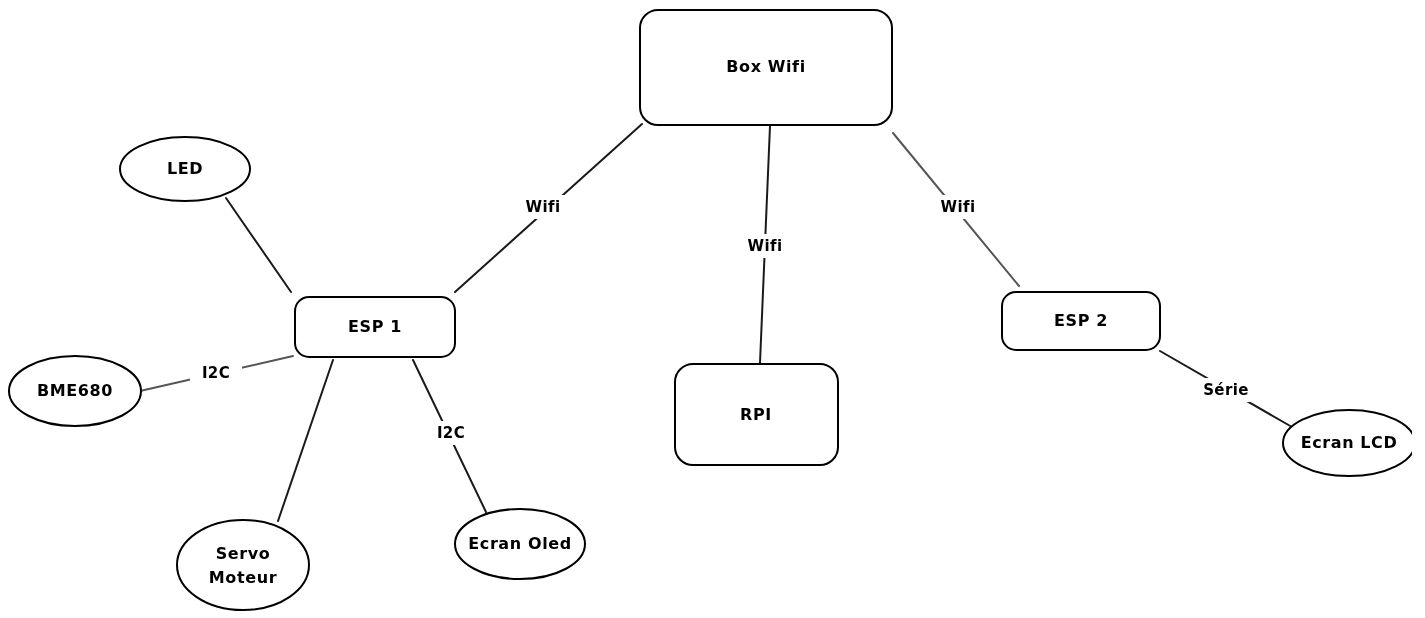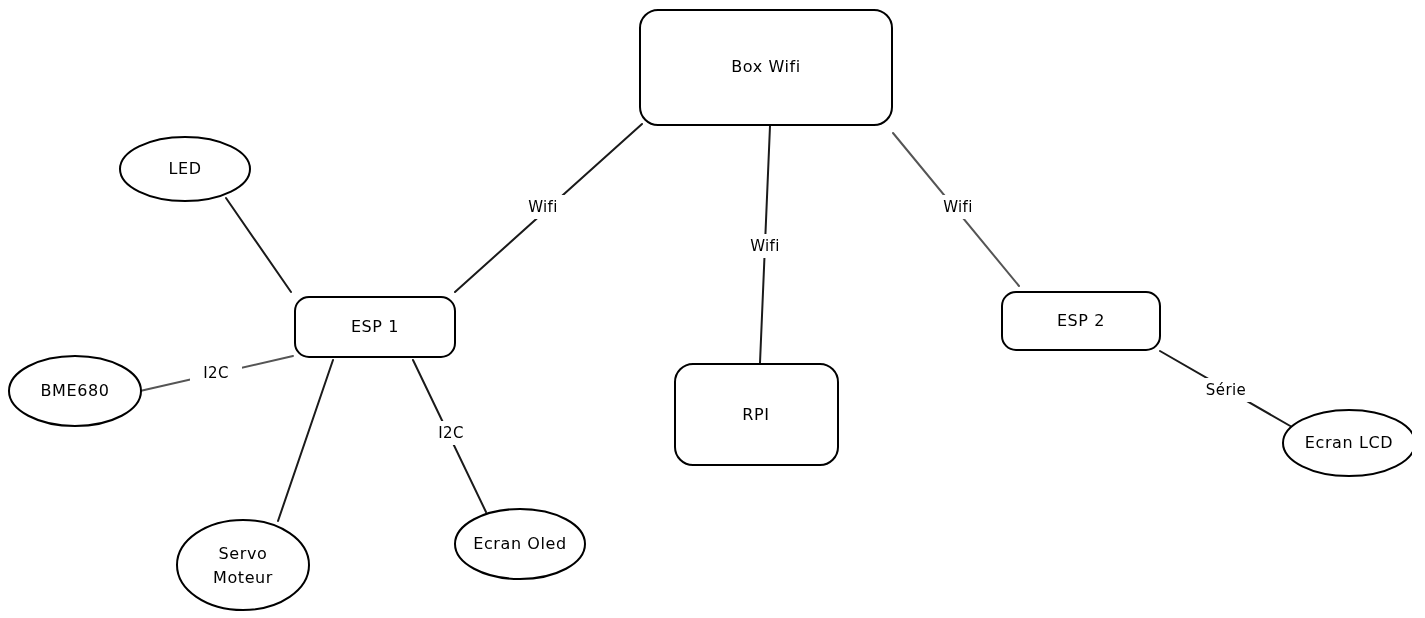--- a/index.html
+++ b/index.html
@@ -7,20 +7,21 @@
     padding: 0;
     background: #ffffff;
   }
   #canvas {
     position: relative;
     width: 1412px;
     height: 618px;
     background: #ffffff;
     overflow: hidden;
     font-family: "DejaVu Sans", sans-serif;
+    font-weight: bold;
   }
   svg#diagram {
     position: absolute;
     top: 0;
     left: 0;
     width: 1425px;
     height: 618px;
   }
   .node-shape {
     fill: #ffffff;

